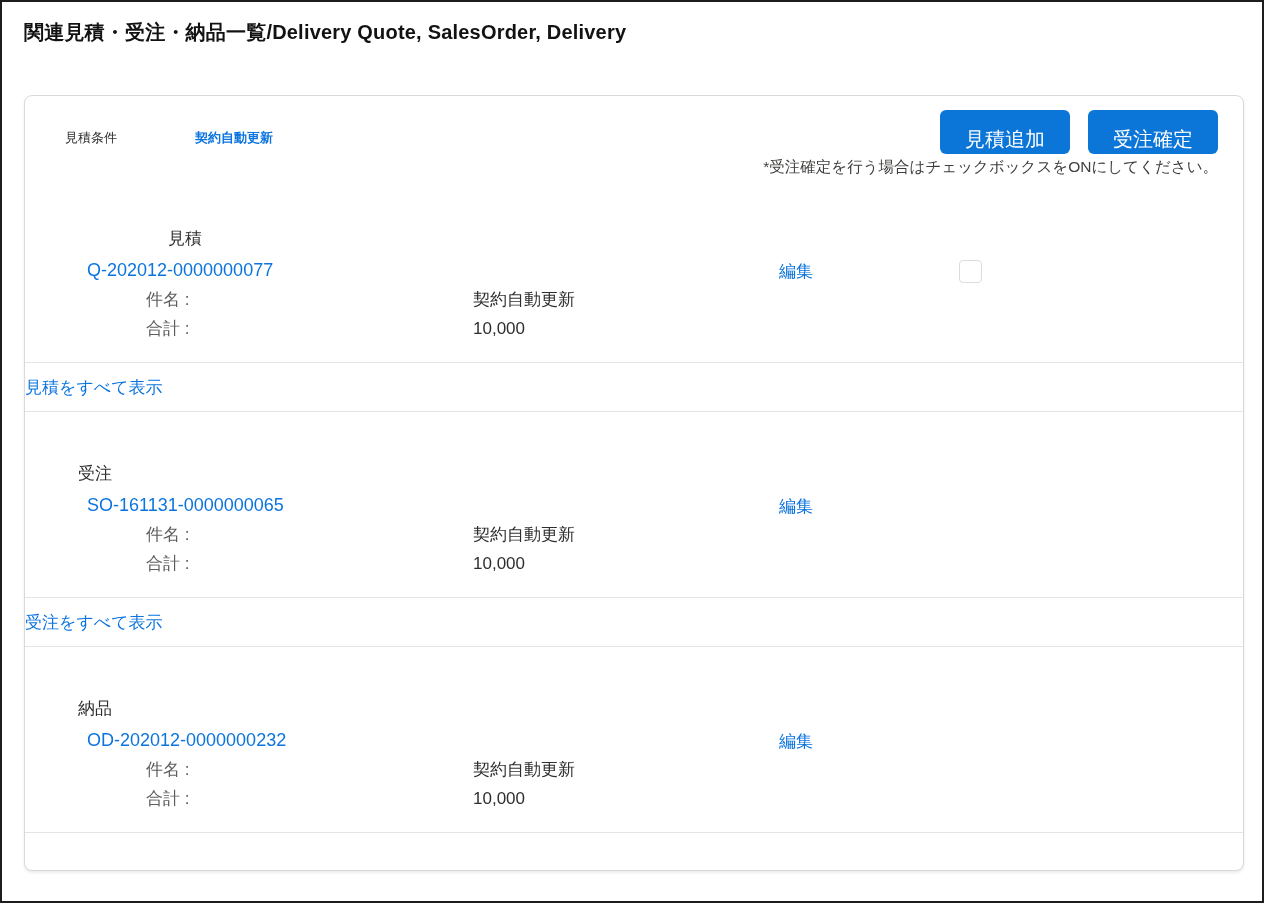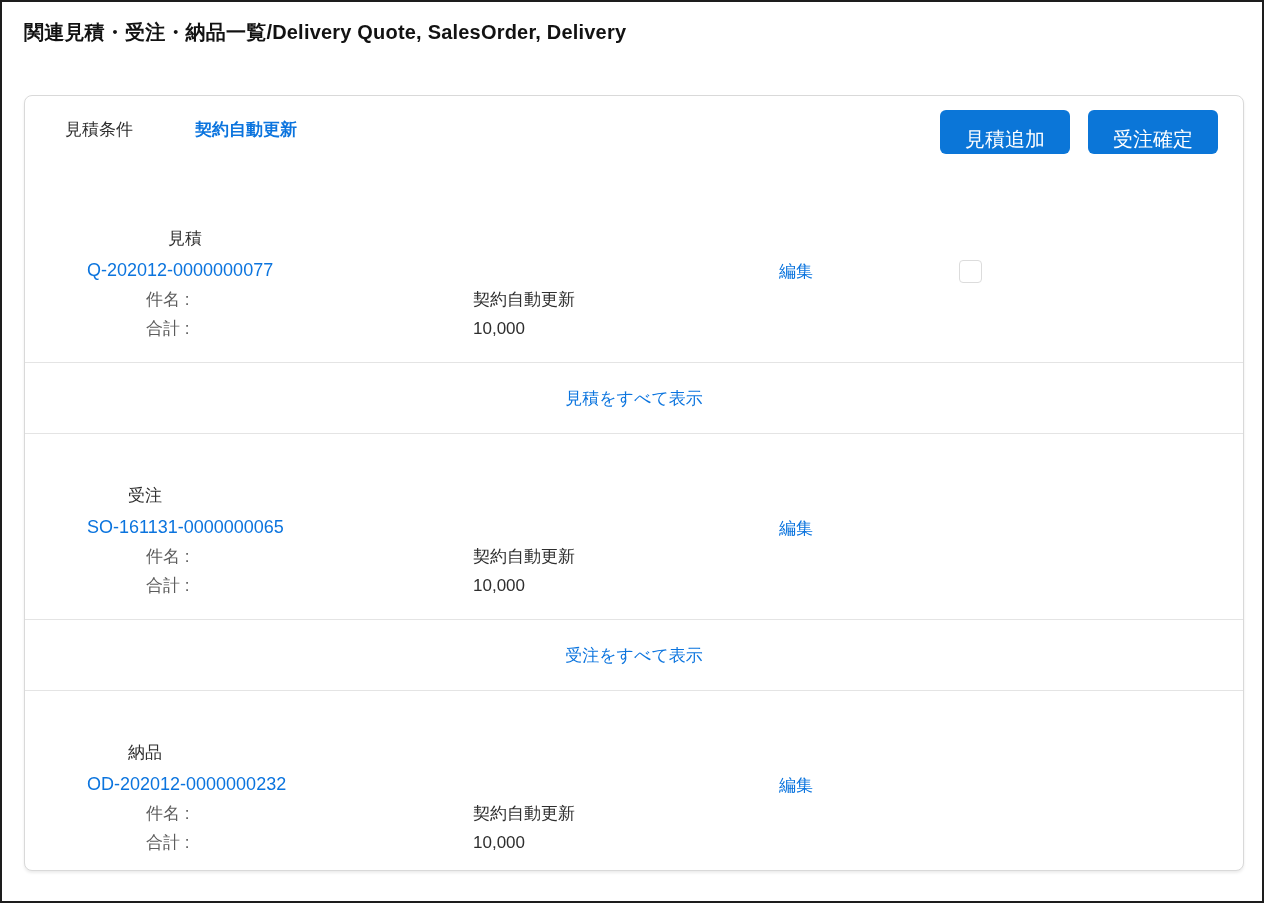--- a/index.html
+++ b/index.html
@@ -26,22 +26,22 @@
     width:1220px; height:776px;
     background:#ffffff;
     border:1px solid #d9d9d9;
     border-radius:8px;
     box-shadow:0 2px 3px rgba(0,0,0,0.08);
     overflow:hidden;
   }
   
   .card-header { position:relative; height:81px; }
   .condition-row {
-    position:absolute; left:40px; top:24px;
-    font-size:17px; line-height:20px; white-space:nowrap;
+    position:absolute; left:40px; top:32px;
+    font-size:13px; line-height:20px; white-space:nowrap;
   }
   .condition-label { color:#2e2e2e; }
   .condition-value {
     position:absolute; left:130px; top:0;
     font-weight:bold;
     color:#0b74de;
     text-decoration:none;
     white-space:nowrap;
   }
   .header-actions {
@@ -62,21 +62,21 @@
   .header-note {
     position:absolute; top:61px; right:25px;
     font-size:15.5px;
     color:#3e3e3c;
     white-space:nowrap;
   }
   
   .section { padding-top:53px; }
   .section:first-of-type { padding-top:0; }
   .section-label {
-    margin-left:103px;
+    margin-left:53px;
     font-size:17px; line-height:18px;
     color:#2e2e2e;
   }
   .section-label.indent-plus { margin-left:143px; }
   .record-head {
     position:relative;
     margin:13px 0 0 62px;
     font-size:18px; line-height:19px;
   }
   .record-link, .edit-link, .view-all-link {
@@ -96,44 +96,45 @@
     cursor:pointer;
   }
   .field-row {
     margin:11px 0 0 121px;
     font-size:17px; line-height:18px;
   }
   .field-label { display:inline-block; width:327px; color:#5c5c5c; }
   .field-value { color:#2e2e2e; }
   .view-all {
     margin-top:24px;
-    height:72px;
+    height:50px;
     border-top:1px solid #e4e4e4;
     border-bottom:1px solid #e4e4e4;
-    display:flex; align-items:center; justify-content:center;
+    display:flex; align-items:center; 
     font-size:17px;
   }
   .section:last-of-type .view-all { border-bottom:none; }
 </style>
 </head>
 <body>
 
 <h1 class="page-title">関連見積・受注・納品一覧/Delivery Quote, SalesOrder, Delivery</h1>
 
 <div class="card">
 
   <div class="card-header">
     <div class="condition-row">
       <span class="condition-label">見積条件</span>
       <a class="condition-value" href="#">契約自動更新</a>
     </div>
     <div class="header-actions">
       <button class="btn">見積追加</button>
       <button class="btn">受注確定</button>
     </div>
+    <div class="header-note">*受注確定を行う場合はチェックボックスをONにしてください。</div>
   </div>
 
   <div class="section">
     <div class="section-label indent-plus">見積</div>
     <div class="record-head">
       <a class="record-link" href="#">Q-202012-0000000077</a>
       <a class="edit-link" href="#">編集</a>
       <span class="checkbox"></span>
     </div>
     <div class="field-row">

